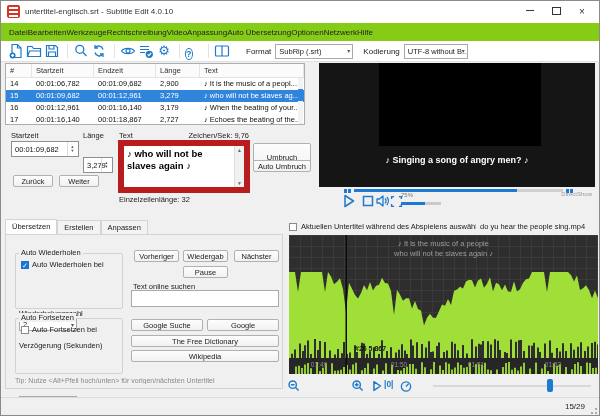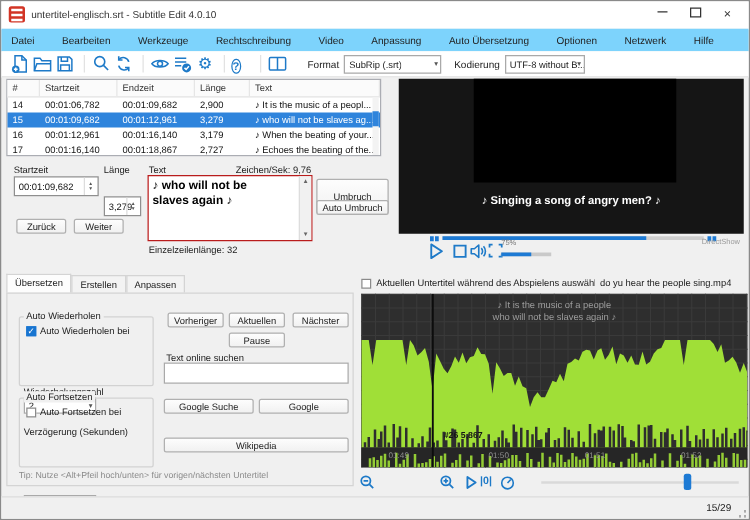--- a/index.html
+++ b/index.html
@@ -7,21 +7,21 @@
   .a{position:absolute;}
   .nb{white-space:nowrap;overflow:hidden;}
   
   #titlebar{left:0;top:0;width:100%;height:22px;background:#fff;border-bottom:1px solid #ececec;}
   #appicon{left:6px;top:4px;width:13px;height:13px;background:#d23425;border-radius:2px;}
   #appicon i{display:block;height:2px;background:#fff;margin:2px 2px 0 2px;}
   #wtitle{left:24px;top:0;height:22px;line-height:22px;font-size:8px;color:#333;}
   .winbtn{top:0;height:21px;width:22px;text-align:center;color:#333;cursor:default;}
   .winbtn>span{display:inline-block;vertical-align:middle;}
   
-  #menubar{left:0;top:22px;width:100%;height:18px;background:#7dd3fc;display:flex;align-items:center;gap:22px;padding-left:8px;box-sizing:border-box;font-size:8px;color:#222;}
+  #menubar{left:0;top:22px;width:100%;height:18px;background:#84cc16;display:flex;align-items:center;gap:0;padding-left:8px;box-sizing:border-box;font-size:8px;color:#222;}
   
   #toolbar{left:0;top:40px;width:100%;height:21px;background:#fff;border-bottom:1px solid #e0e0e0;display:flex;align-items:center;padding-left:7px;box-sizing:border-box;}
   .tbi{width:16px;height:16px;margin-right:2px;flex:0 0 auto;}
   .tbi svg{width:16px;height:16px;}
   .tbsep{width:1px;height:14px;background:#e2e2e2;margin:0 5px;flex:0 0 auto;}
   .tblabel{font-size:8px;color:#222;margin:0 4px 0 14px;}
   .combo{background:#fff;border:1px solid #a9a9a9;font-size:7.5px;color:#222;display:flex;align-items:center;height:15px;box-sizing:border-box;padding-left:3px;position:relative;}
   .combo .arr{position:absolute;right:2px;top:50%;transform:translateY(-55%);font-size:6px;color:#555;}
   .helpcirc{width:13px;height:13px;border:1.4px solid #1e7ac8;border-radius:50%;color:#1e7ac8;font-size:9px;font-weight:bold;text-align:center;line-height:13px;}
   
@@ -32,21 +32,21 @@
   .lrow{height:12px;line-height:12px;color:#111;}
   .lrow>span{padding-left:4px;overflow:hidden;white-space:nowrap;}
   .lrow.sel{background:#2f84dc;color:#fff;}
   #listscroll{right:1px;top:14px;width:5px;height:46px;background:#f3f3f3;}
   #listthumb{left:0;top:11px;width:5px;height:12px;background:#2f84dc;}
   
   .flabel{font-size:7.5px;color:#222;}
   .spin{background:#fff;border:1px solid #8f8f8f;font-size:7.5px;color:#111;display:flex;align-items:center;padding-left:3px;box-sizing:border-box;position:relative;}
   .spin .ud{position:absolute;right:1px;top:0;width:9px;height:100%;display:flex;flex-direction:column;justify-content:center;color:#555;font-size:4.5px;line-height:4.5px;text-align:center;border-left:1px solid #ddd;}
   .btn{background:linear-gradient(#fdfdfd,#f1f1f1);border:1px solid #b0b0b0;border-radius:2px;font-size:7.5px;color:#222;text-align:center;overflow:hidden;white-space:nowrap;box-sizing:border-box;display:flex;align-items:center;justify-content:center;}
-  #subtext{left:117px;top:139px;width:132px;height:53px;background:#fff;border:1px solid #b91c1c;box-sizing:border-box;}
+  #subtext{left:117px;top:139px;width:132px;height:53px;background:#fff;border:6px solid #b91c1c;box-sizing:border-box;}
   #subtext .txt{position:absolute;left:3px;top:2px;right:11px;bottom:2px;font-size:9.5px;font-weight:bold;color:#000;white-space:pre-line;line-height:12px;}
   #subtext .sb{position:absolute;right:0;top:0;width:9px;height:100%;background:#f1f1f1;border-left:1px solid #ddd;}
   #subtext .sb i{position:absolute;left:0;width:100%;text-align:center;font-style:normal;font-size:5px;color:#666;}
   
   .tab{height:14px;line-height:14px;font-size:7.5px;color:#222;padding:0 6px;border:1px solid #d4d4d4;border-bottom:none;background:#f3f3f3;}
   .tab.active{background:#fdfdfd;height:15px;}
   #tabpage{left:4px;top:233px;width:278px;height:155px;border:1px solid #d4d4d4;background:#f0f0f0;box-sizing:border-box;}
   .grp{border:1px solid #d2d2d2;border-radius:2px;}
   .grplabel{font-size:7.5px;color:#222;background:#f0f0f0;padding:0 2px;}
   .chkbox{width:8px;height:8px;border:1px solid #8a8a8a;background:#fff;box-sizing:border-box;}
@@ -265,28 +265,29 @@
   <div class="grplabel a" style="left:18px;top:312px;">Auto Fortsetzen</div>
   <div class="chkbox a" style="left:20px;top:325px;"></div>
   <div class="chklabel a" style="left:31px;top:324px;">Auto Fortsetzen bei</div>
   <div class="a flabel" style="left:18px;top:340px;">Verzögerung (Sekunden)</div>
   <div class="combo a" style="left:18px;top:350px;width:58px;height:13px;">
       <span>2</span>
       <span class="arr">▾</span>
     </div>
 
   <div class="btn a" style="left:133px;top:249px;width:45px;height:12px;">Vorheriger</div>
-  <div class="btn a" style="left:182px;top:249px;width:45px;height:12px;">Aktuellen</div>
+  <div class="btn a" style="left:182px;top:249px;width:45px;height:12px;">Wiedergab</div>
   <div class="btn a" style="left:233px;top:249px;width:45px;height:12px;">Nächster</div>
   <div class="btn a" style="left:182px;top:265px;width:45px;height:12px;">Pause</div>
 
   <div class="grplabel a" style="left:130px;top:281px;">Text online suchen</div>
   <input class="tinput a" style="left: 130px; top: 289px; width: 148px; height: 17px;" value="">
   <div class="btn a" style="left:130px;top:318px;width:72px;height:12px;">Google Suche</div>
   <div class="btn a" style="left:206px;top:318px;width:72px;height:12px;">Google</div>
+  <div class="btn a" style="left:130px;top:334px;width:148px;height:12px;">The Free Dictionary</div>
   <div class="btn a" style="left:130px;top:349px;width:148px;height:12px;">Wikipedia</div>
   <div id="tip" class="a nb" style="left:14px;top:376px;width:264px;">Tip: Nutze &lt;Alt+Pfeil hoch/unten&gt; für vorigen/nächsten Untertitel</div>
 
   <div id="videobox" class="a">
     <div id="videoframe" class="a"></div>
     <div id="vsub" class="a">♪ Singing a song of angry men? ♪</div>
   </div>
   <div class="pmark a" style="left:343px;">
       <i></i>
       <i></i>

